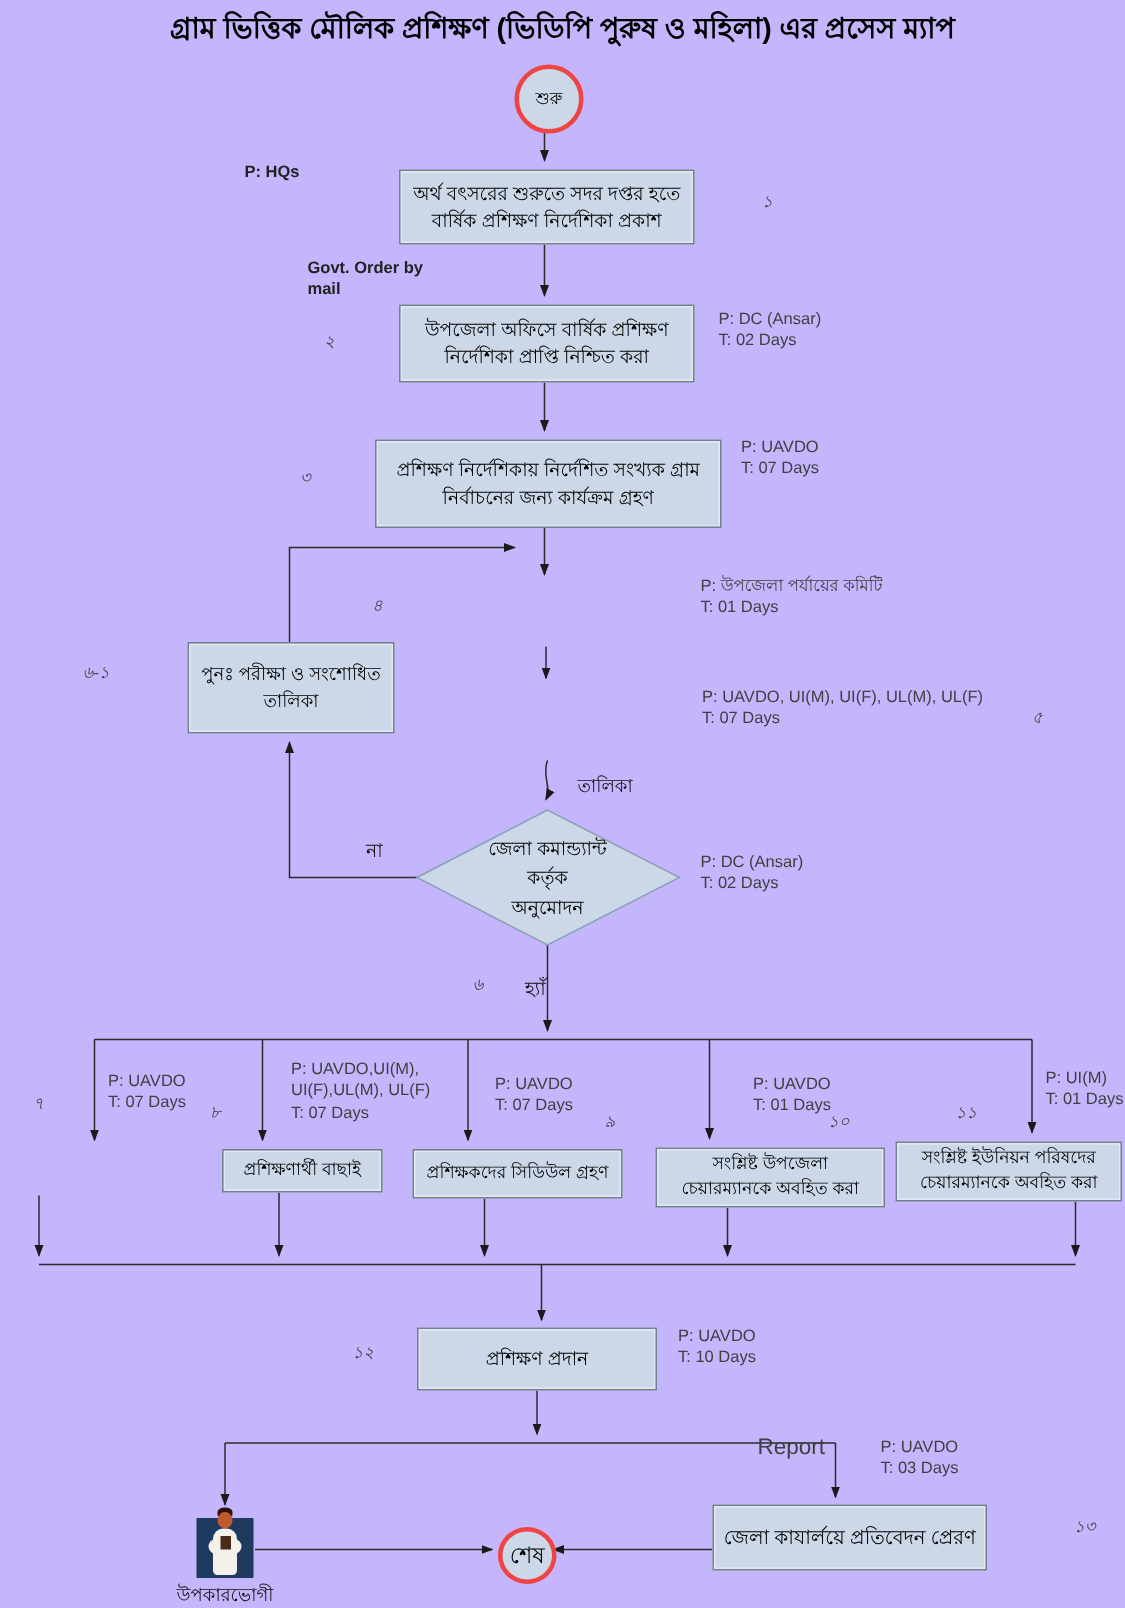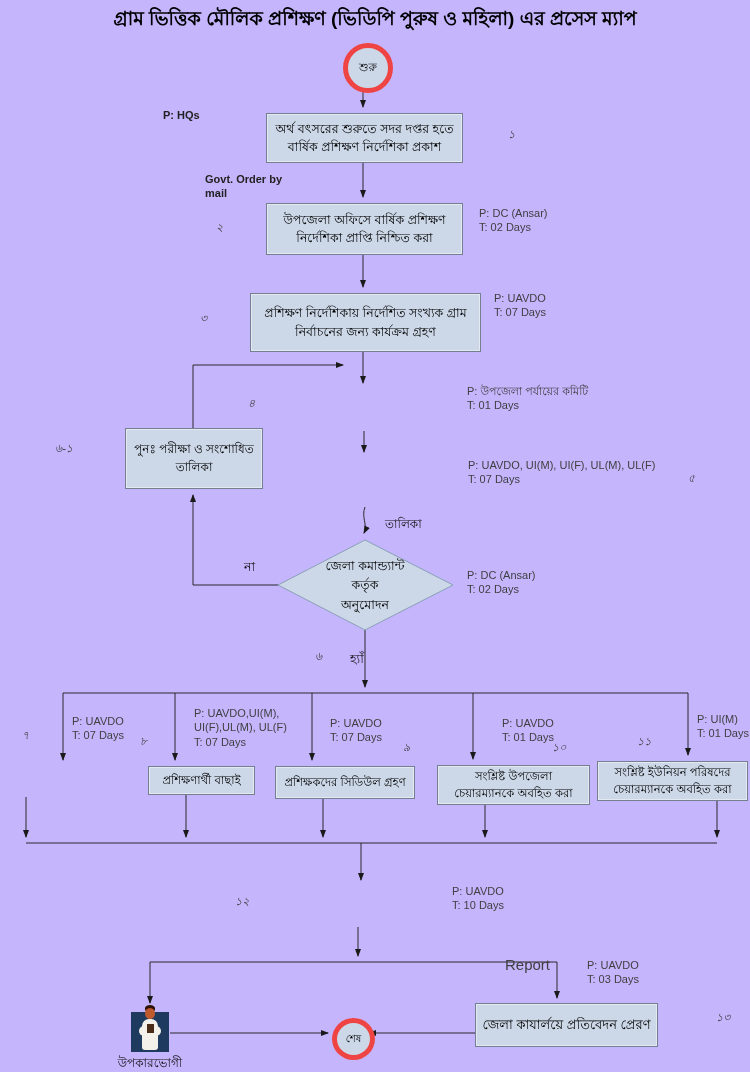--- a/index.html
+++ b/index.html
@@ -14,21 +14,21 @@
   svg.layer{position:absolute;left:0;top:0;width:750px;height:1072px;}
   .node{
     position:absolute;background:#ccd8e8;border:1px solid #74808f;
     box-shadow:0 0 0 1px #e3e9f2 inset;
     display:flex;flex-direction:column;align-items:center;justify-content:center;
     text-align:center;color:#000;line-height:1.45;
   }
   .node div{white-space:nowrap;}
   .fs13{font-size:13px;} .fs125{font-size:12.5px;} .fs12{font-size:12px;} .fs115{font-size:11.5px;}
   .oval{
-    position:absolute;background:#ccd8e8;border:5px solid #ef4444;border-radius:50%;
+    position:absolute;background:#ccd8e8;border:3px solid #ef4444;border-radius:50%;
     display:flex;align-items:center;justify-content:center;font-size:11px;color:#000;
   }
   .diamond-text{
     position:absolute;display:flex;flex-direction:column;align-items:center;justify-content:center;
     text-align:center;color:#000;font-size:12.5px;line-height:1.55;
   }
   .ann{
     position:absolute;font-size:11px;color:#3f3f3f;line-height:1.3;white-space:nowrap;
   }
   .ann.bold{font-weight:bold;color:#222;}
@@ -87,21 +87,21 @@
       <line x1="475" y1="1033" x2="369" y2="1033" marker-end="url(#arr)"></line>
     </g>
     <polygon points="278,585 365,540 453,585 365,630" fill="#ccd8e8" stroke="#8aa0b8" stroke-width="1"></polygon>
   </svg>
 
   <div id="title">গ্রাম ভিত্তিক মৌলিক প্রশিক্ষণ (ভিডিপি পুরুষ ও মহিলা) এর প্রসেস ম্যাপ</div>
 
   <div class="oval" style="left:343px;top:43px;width:40px;height:40px;">
     <span>শুরু</span>
   </div>
-  <div class="oval" style="left:332px;top:1018px;width:33px;height:32px;font-size:10px;font-family:Liberation Mono, monospace;">
+  <div class="oval" style="left:332px;top:1018px;width:33px;height:32px;font-size:15px;font-family:Liberation Mono, monospace;">
     <span>শেষ</span>
   </div>
 
   <div class="node fs125" style="left:266px;top:203px;width:195px;height:50px;">
     <div>উপজেলা অফিসে বার্ষিক প্রশিক্ষণ</div>
     <div>নির্দেশিকা প্রাপ্তি নিশ্চিত করা</div>
   </div>
   <div class="node fs125" style="left:266px;top:113px;width:195px;height:48px;">
     <div>অর্থ বৎসরের শুরুতে সদর দপ্তর হতে</div>
     <div>বার্ষিক প্রশিক্ষণ নির্দেশিকা প্রকাশ</div>
@@ -129,20 +129,23 @@
   </div>
   <div class="node fs115" style="left:437px;top:765px;width:151px;height:38px;text-align:center;">
     <div>সংশ্লিষ্ট উপজেলা</div>
     <div>চেয়ারম্যানকে অবহিত করা</div>
   </div>
   <div class="node fs115" style="left:597px;top:761px;width:149px;height:38px;">
     <div>সংশ্লিষ্ট ইউনিয়ন পরিষদের</div>
     <div>চেয়ারম্যানকে অবহিত করা</div>
   </div>
 
+  <div class="node fs125" style="left:278px;top:885px;width:158px;height:40px;">
+    <div>প্রশিক্ষণ প্রদান</div>
+  </div>
   <div class="node fs13" style="left:475px;top:1003px;width:181px;height:42px;">
     <div>জেলা কাযার্লয়ে প্রতিবেদন প্রেরণ</div>
   </div>
 
   <div class="ann bold" style="left:163px;top:108px;">
     <div>P: HQs</div>
   </div>
   <div class="ann bold" style="left:205px;top:172px;">
     <div>Govt. Order by</div>
     <div>mail</div>

